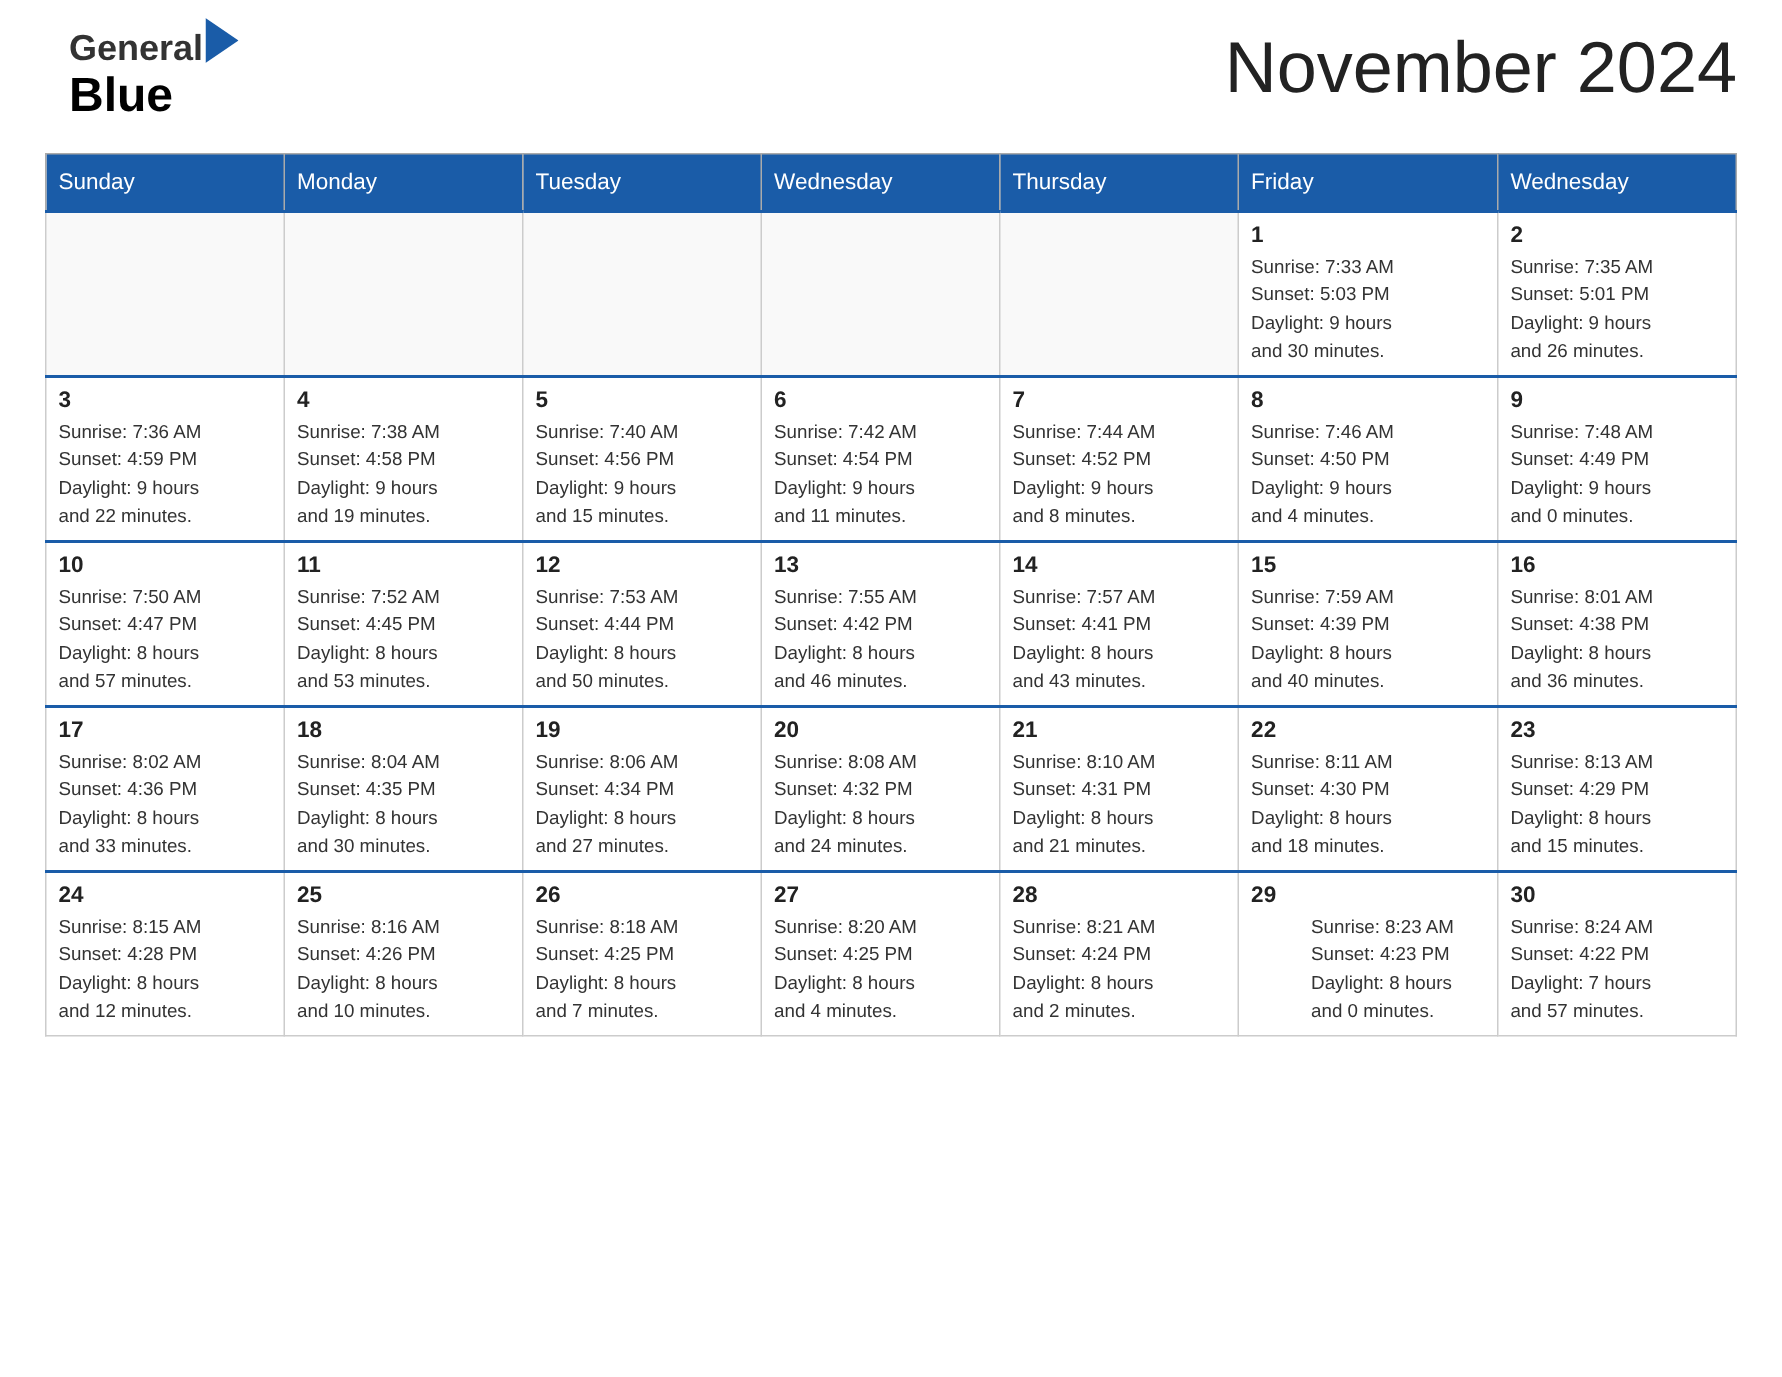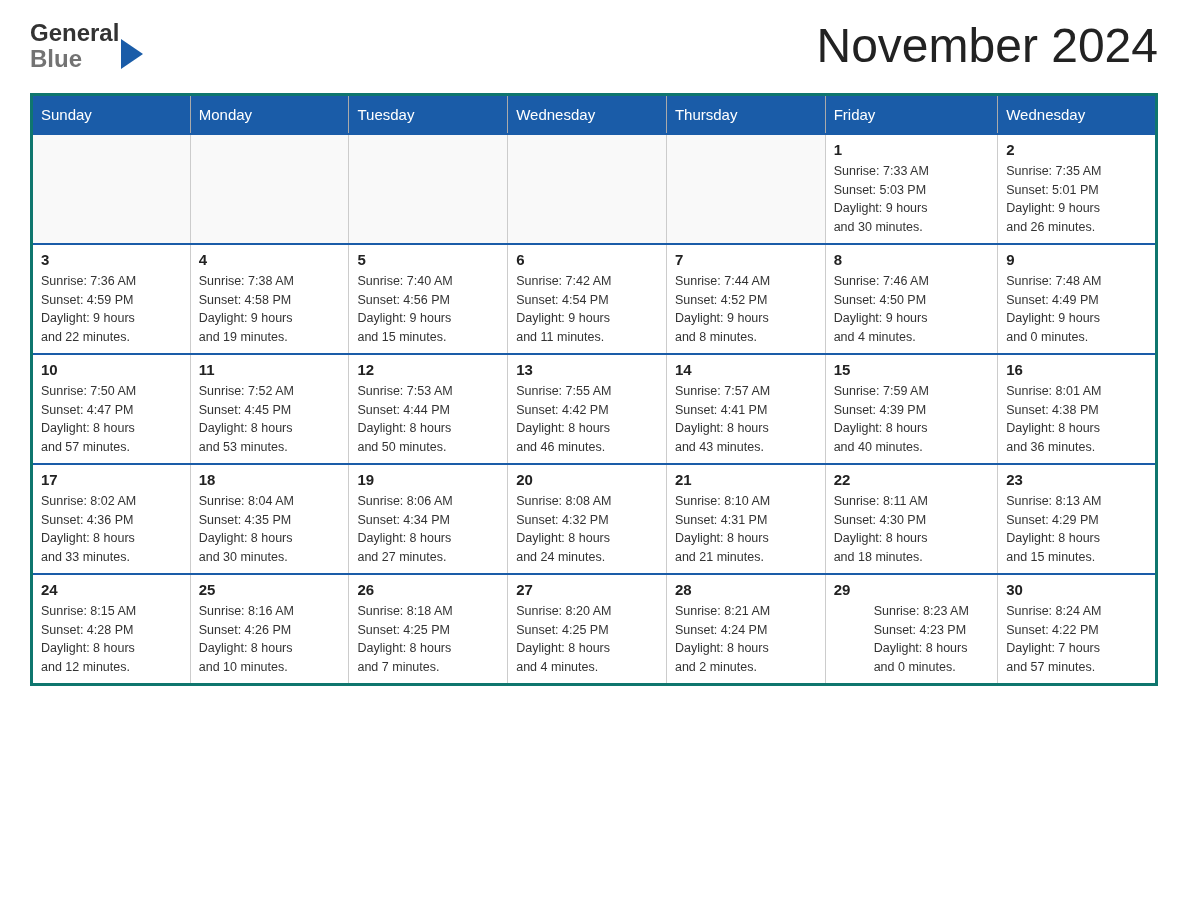--- a/index.html
+++ b/index.html
@@ -30,21 +30,21 @@
       line-height: 1.1;
     }
     .location-title {
       font-size: 22px;
       color: #333;
       font-weight: normal;
     }
     .calendar {
       width: 100%;
       border-collapse: collapse;
-      border: 3px solid #0f766e;
+      border: 1px solid #0f766e;
     }
     .calendar th {
       background-color: #1a5ca8;
       color: #fff;
       padding: 10px 8px;
       font-size: 15px;
       font-weight: normal;
       text-align: left;
       border: 1px solid #aaa;
     }
@@ -74,37 +74,38 @@
       font-size: 12.5px;
       line-height: 1.5;
       color: #333;
     }
     .empty-cell {
       background: #f9f9f9;
     }
     
     .logo-wrapper {
       display: flex;
-      align-items: flex-end;
+      align-items: flex-start;
+      margin-left: 16px;
     }
     .logo-text-part {
       display: flex;
       flex-direction: column;
       line-height: 1.1;
     }
   </style>
 </head>
 <body>
 
 <div class="header">
   <div class="logo">
     <div class="logo-wrapper">
       <div class="logo-text-part">
         <span style="font-size:24px;font-weight:bold;color:#333;">General<span style="display:inline-block;width:0;height:0;border-top:10px solid transparent;border-bottom:0px solid transparent;border-left:0px solid transparent;border-right:0px solid transparent;"></span></span>
-        <span style="font-size:24px;font-weight:bold;color:#737373;">Blue</span>
+        <span style="font-size:32px;font-weight:bold;color:#000000;">Blue</span>
       </div>
       <div style="margin-left:2px;margin-top:-8px;">
         <svg width="22" height="30" viewBox="0 0 22 30">
           <polygon points="0,0 22,15 0,30" fill="#1a5ca8"></polygon>
         </svg>
       </div>
     </div>
   </div>
   <div class="title-section">
     <div class="month-title">November 2024</div>

